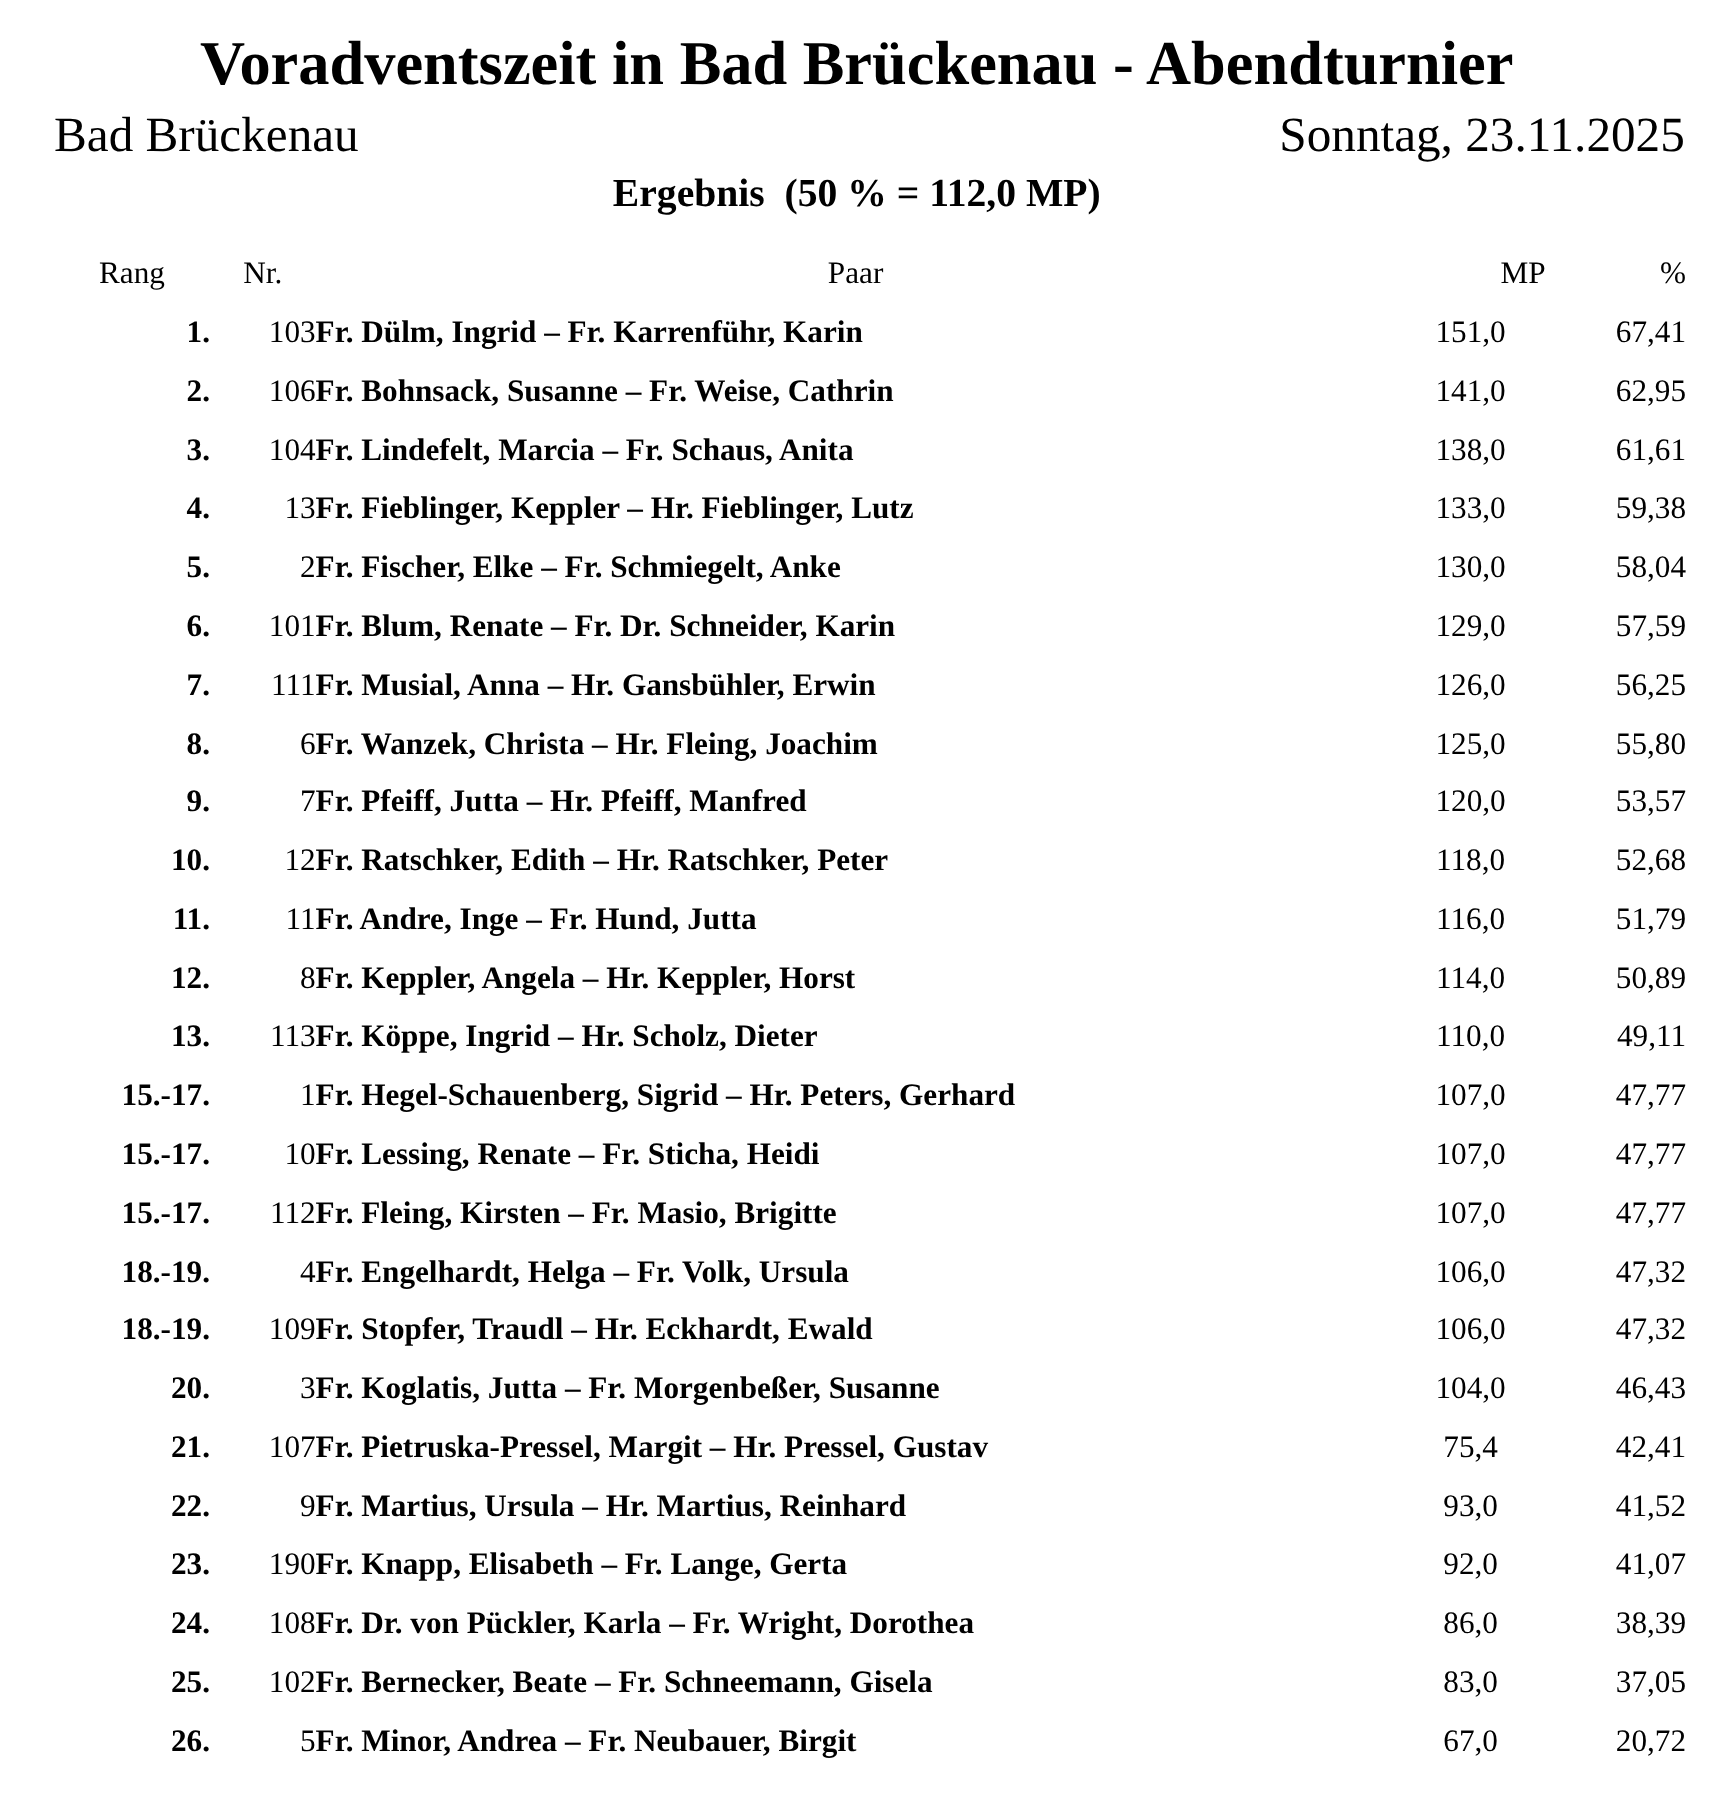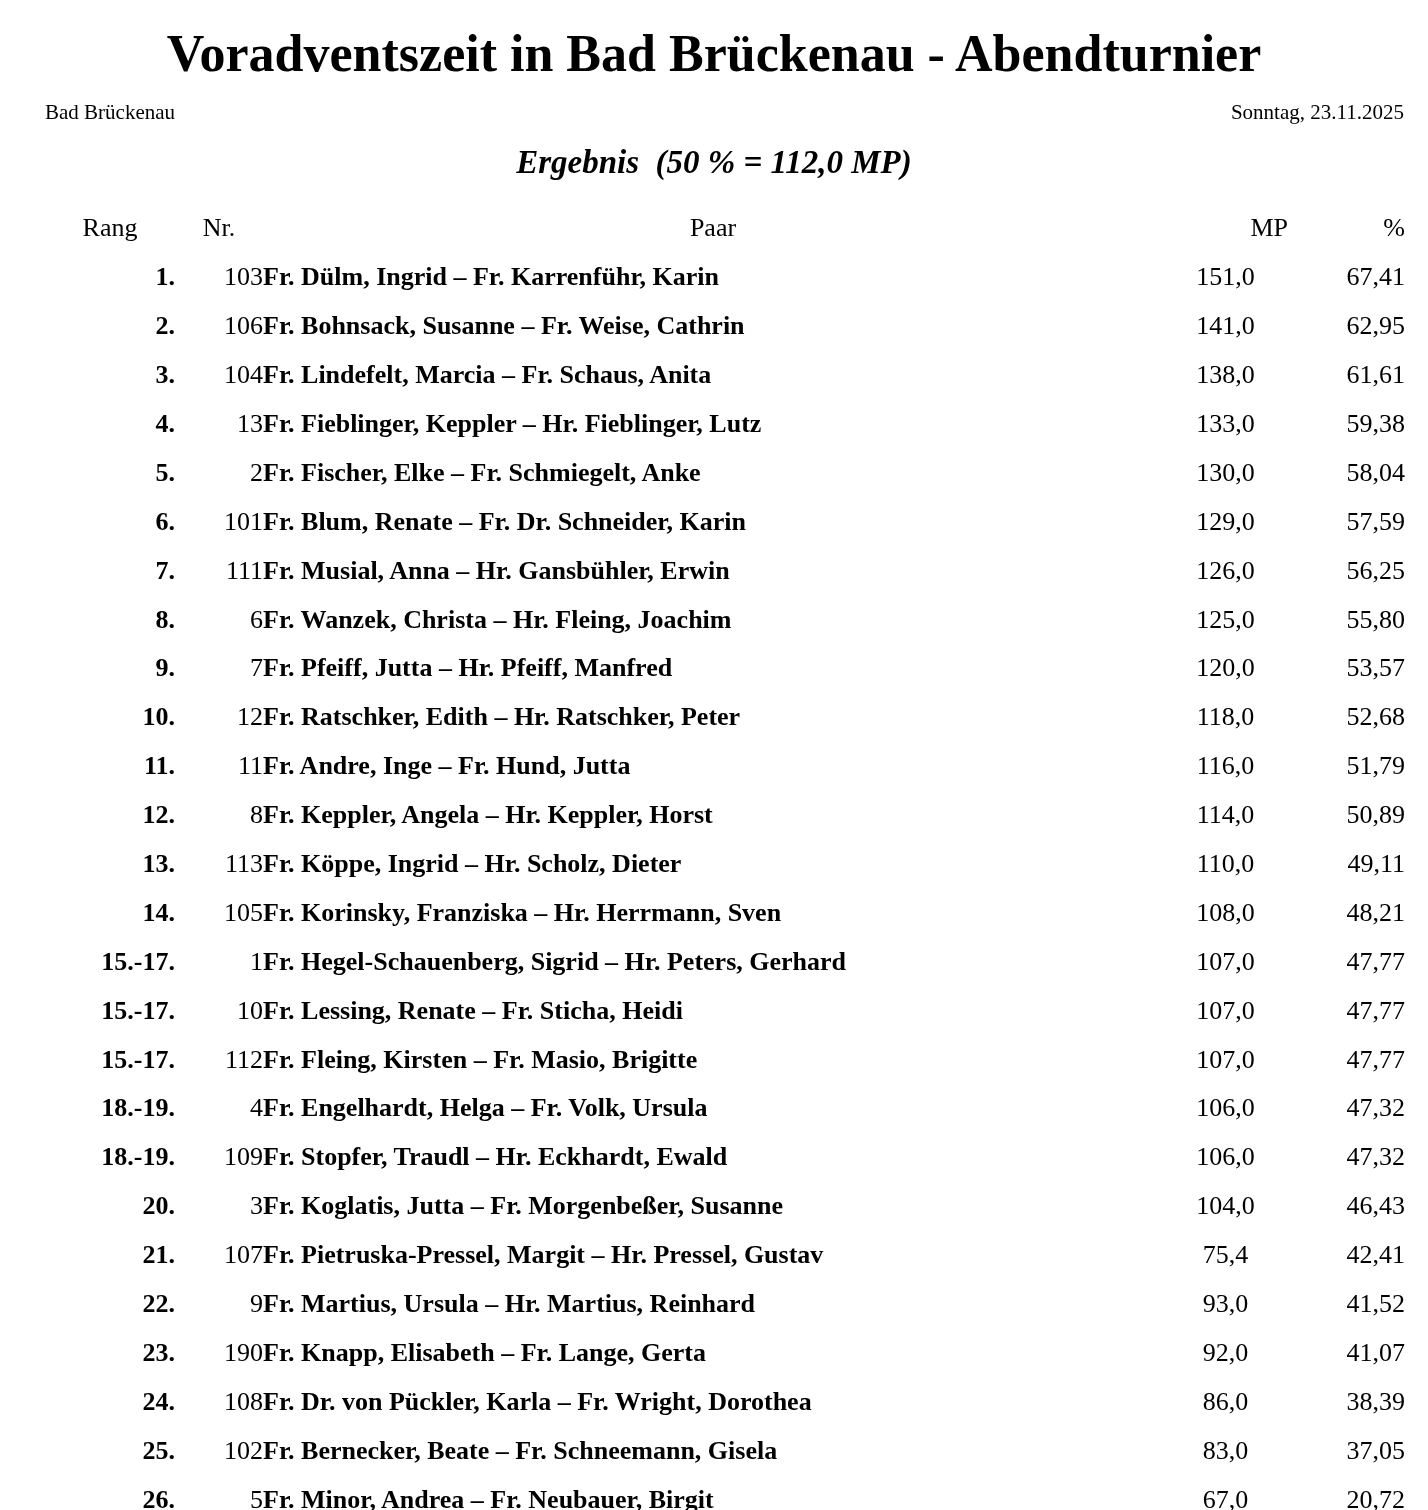--- a/index.html
+++ b/index.html
@@ -29,31 +29,30 @@
     font-weight: bold;
     white-space: nowrap;
   }
   .meta-line {
     display: flex;
     justify-content: space-between;
     align-items: baseline;
     margin-top: 10px;
     padding-left: 45px;
     padding-right: 24px;
-    font-size: 21px;
+    font-size: 41px;
     line-height: 36px;
   }
   .subtitle {
     margin-top: 14px;
     text-align: center;
     font-size: 33px;
     line-height: 36px;
     font-weight: bold;
     white-space: pre;
-    font-style: italic;
   }
   table.results {
     margin-top: 24px;
     margin-left: 45px;
     width: 1360px;
     border-collapse: collapse;
     table-layout: fixed;
     font-size: 26px;
   }
   table.results th, table.results td {
@@ -202,27 +201,20 @@
           <td class="pct">50,89</td>
         </tr>
         <tr>
           <td class="rank">13.</td>
           <td class="nr">113</td>
           <td class="pair">Fr. Köppe, Ingrid – Hr. Scholz, Dieter</td>
           <td class="mp">110,0</td>
           <td class="pct">49,11</td>
         </tr>
         <tr>
-          <td class="rank">14.</td>
-          <td class="nr">105</td>
-          <td class="pair">Fr. Korinsky, Franziska – Hr. Herrmann, Sven</td>
-          <td class="mp">108,0</td>
-          <td class="pct">48,21</td>
-        </tr>
-        <tr>
           <td class="rank">15.-17.</td>
           <td class="nr">1</td>
           <td class="pair">Fr. Hegel-Schauenberg, Sigrid – Hr. Peters, Gerhard</td>
           <td class="mp">107,0</td>
           <td class="pct">47,77</td>
         </tr>
         <tr>
           <td class="rank">15.-17.</td>
           <td class="nr">10</td>
           <td class="pair">Fr. Lessing, Renate – Fr. Sticha, Heidi</td>

